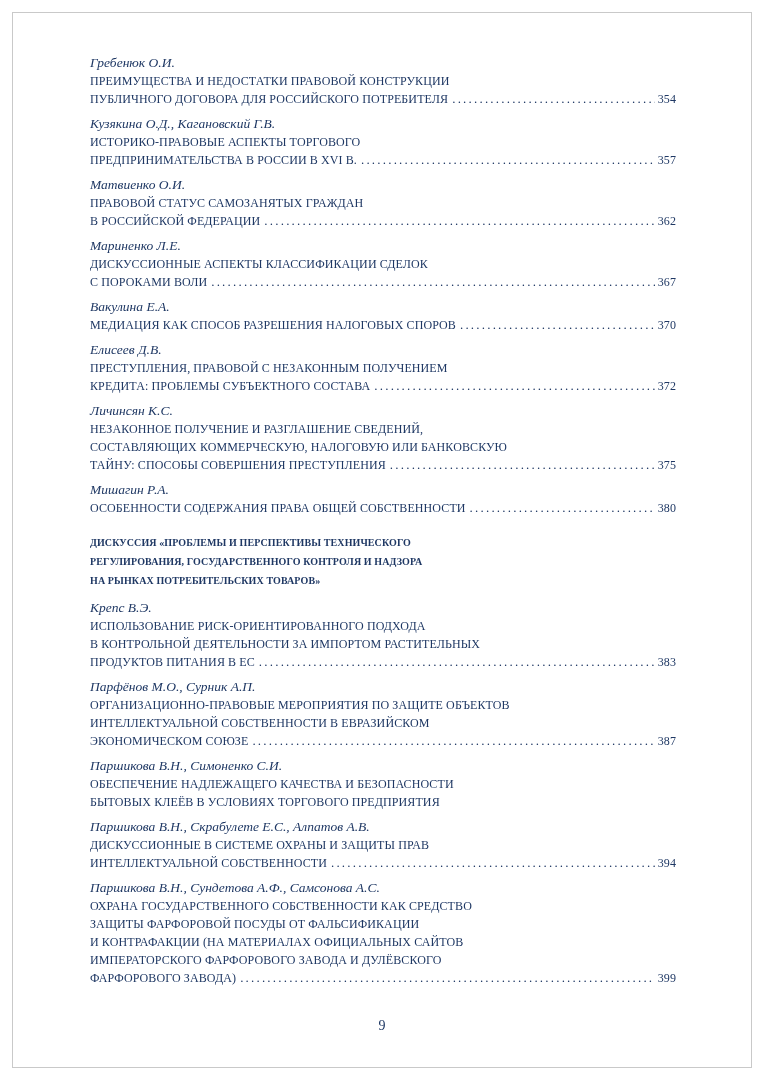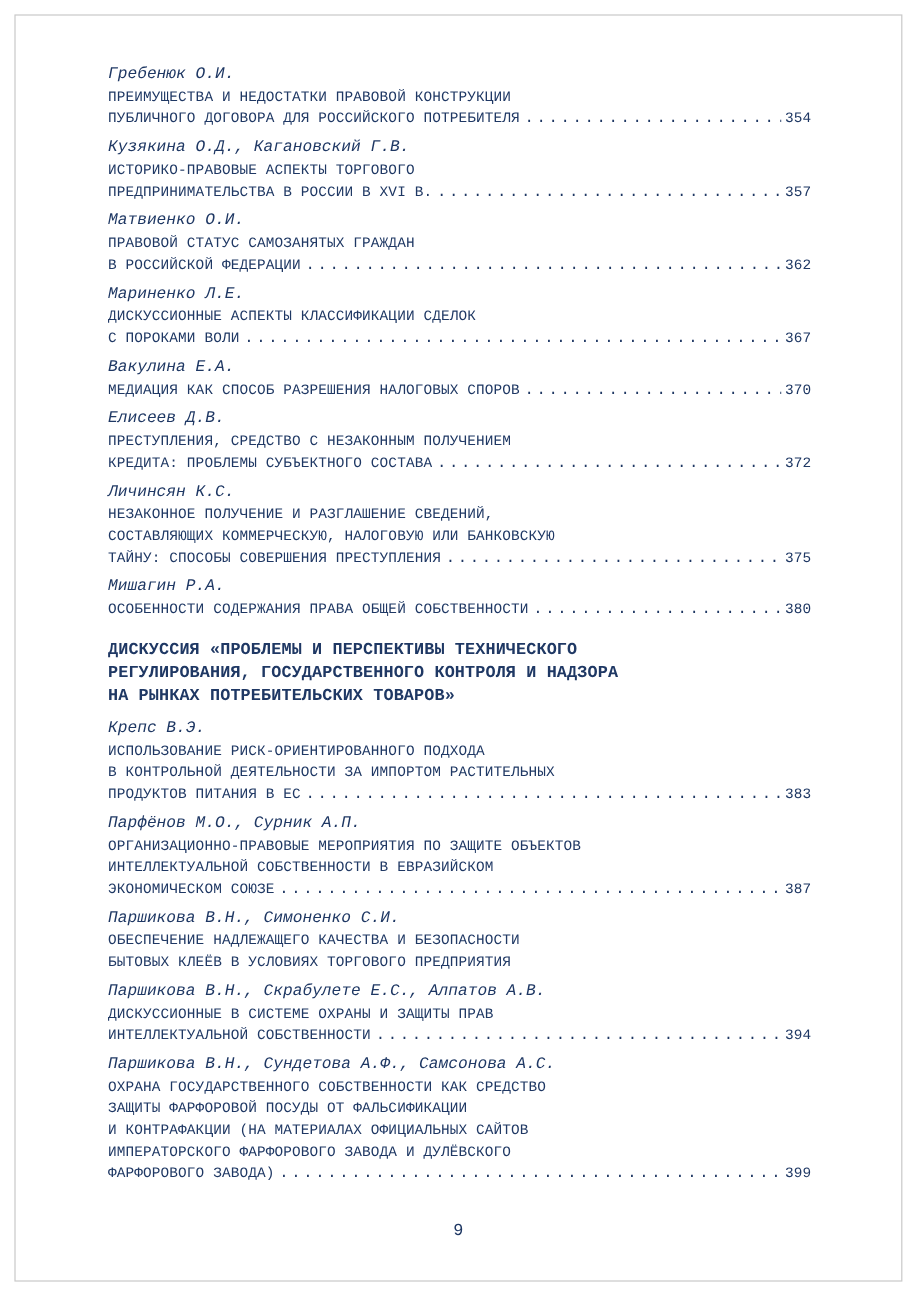--- a/index.html
+++ b/index.html
@@ -13,21 +13,20 @@
     background:var(--page-bg);
     font-family:"Liberation Serif","DejaVu Serif",serif;
     color:var(--ink);
   }
   .page{
     position:relative;
     width:764px;height:1080px;
     background:var(--page-bg);
     box-sizing:border-box;
     overflow:hidden;
-    font-family:Liberation Mono, monospace;
   }
   .page-border{
     position:absolute;
     left:12px;top:12px;right:12px;bottom:12px;
     border:1px solid var(--border);
     pointer-events:none;
   }
   .toc{
     position:absolute;
     left:90px;top:54px;right:88px;
@@ -59,21 +58,21 @@
     content:"......................................................................................................................................................................";
     letter-spacing:2.2px;
     font-size:13px;
   }
   .pnum{white-space:nowrap;}
   .section-heading{
     font-weight:bold;
     margin:16px 0 9px 0;
   }
   .heading-line{
-    font-size:14px;
+    font-size:10px;
     line-height:19px;
     letter-spacing:0.1px;
   }
   .footer-page-number{
     position:absolute;
     left:0;right:0;
     bottom:46px;
     text-align:center;
     font-size:14px;
     line-height:16px;
@@ -124,21 +123,21 @@
       <div class="entry">
         <div class="authors">Вакулина Е.А.</div>
         <div class="title-line last">
           <span class="ttext">МЕДИАЦИЯ КАК СПОСОБ РАЗРЕШЕНИЯ НАЛОГОВЫХ СПОРОВ</span>
           <span class="dots"></span>
           <span class="pnum">370</span>
         </div>
       </div>
       <div class="entry">
         <div class="authors">Елисеев Д.В.</div>
-        <div class="title-line">ПРЕСТУПЛЕНИЯ, СРЕДСТВО С НЕЗАКОННЫМ ПОЛУЧЕНИЕМ</div>
+        <div class="title-line">ПРЕСТУПЛЕНИЯ, ПРАВОВОЙ С НЕЗАКОННЫМ ПОЛУЧЕНИЕМ</div>
         <div class="title-line last">
           <span class="ttext">КРЕДИТА: ПРОБЛЕМЫ СУБЪЕКТНОГО СОСТАВА</span>
           <span class="dots"></span>
           <span class="pnum">372</span>
         </div>
       </div>
       <div class="entry">
         <div class="authors">Личинсян К.С.</div>
         <div class="title-line">НЕЗАКОННОЕ ПОЛУЧЕНИЕ И РАЗГЛАШЕНИЕ СВЕДЕНИЙ,</div>
         <div class="title-line">СОСТАВЛЯЮЩИХ КОММЕРЧЕСКУЮ, НАЛОГОВУЮ ИЛИ БАНКОВСКУЮ</div>

